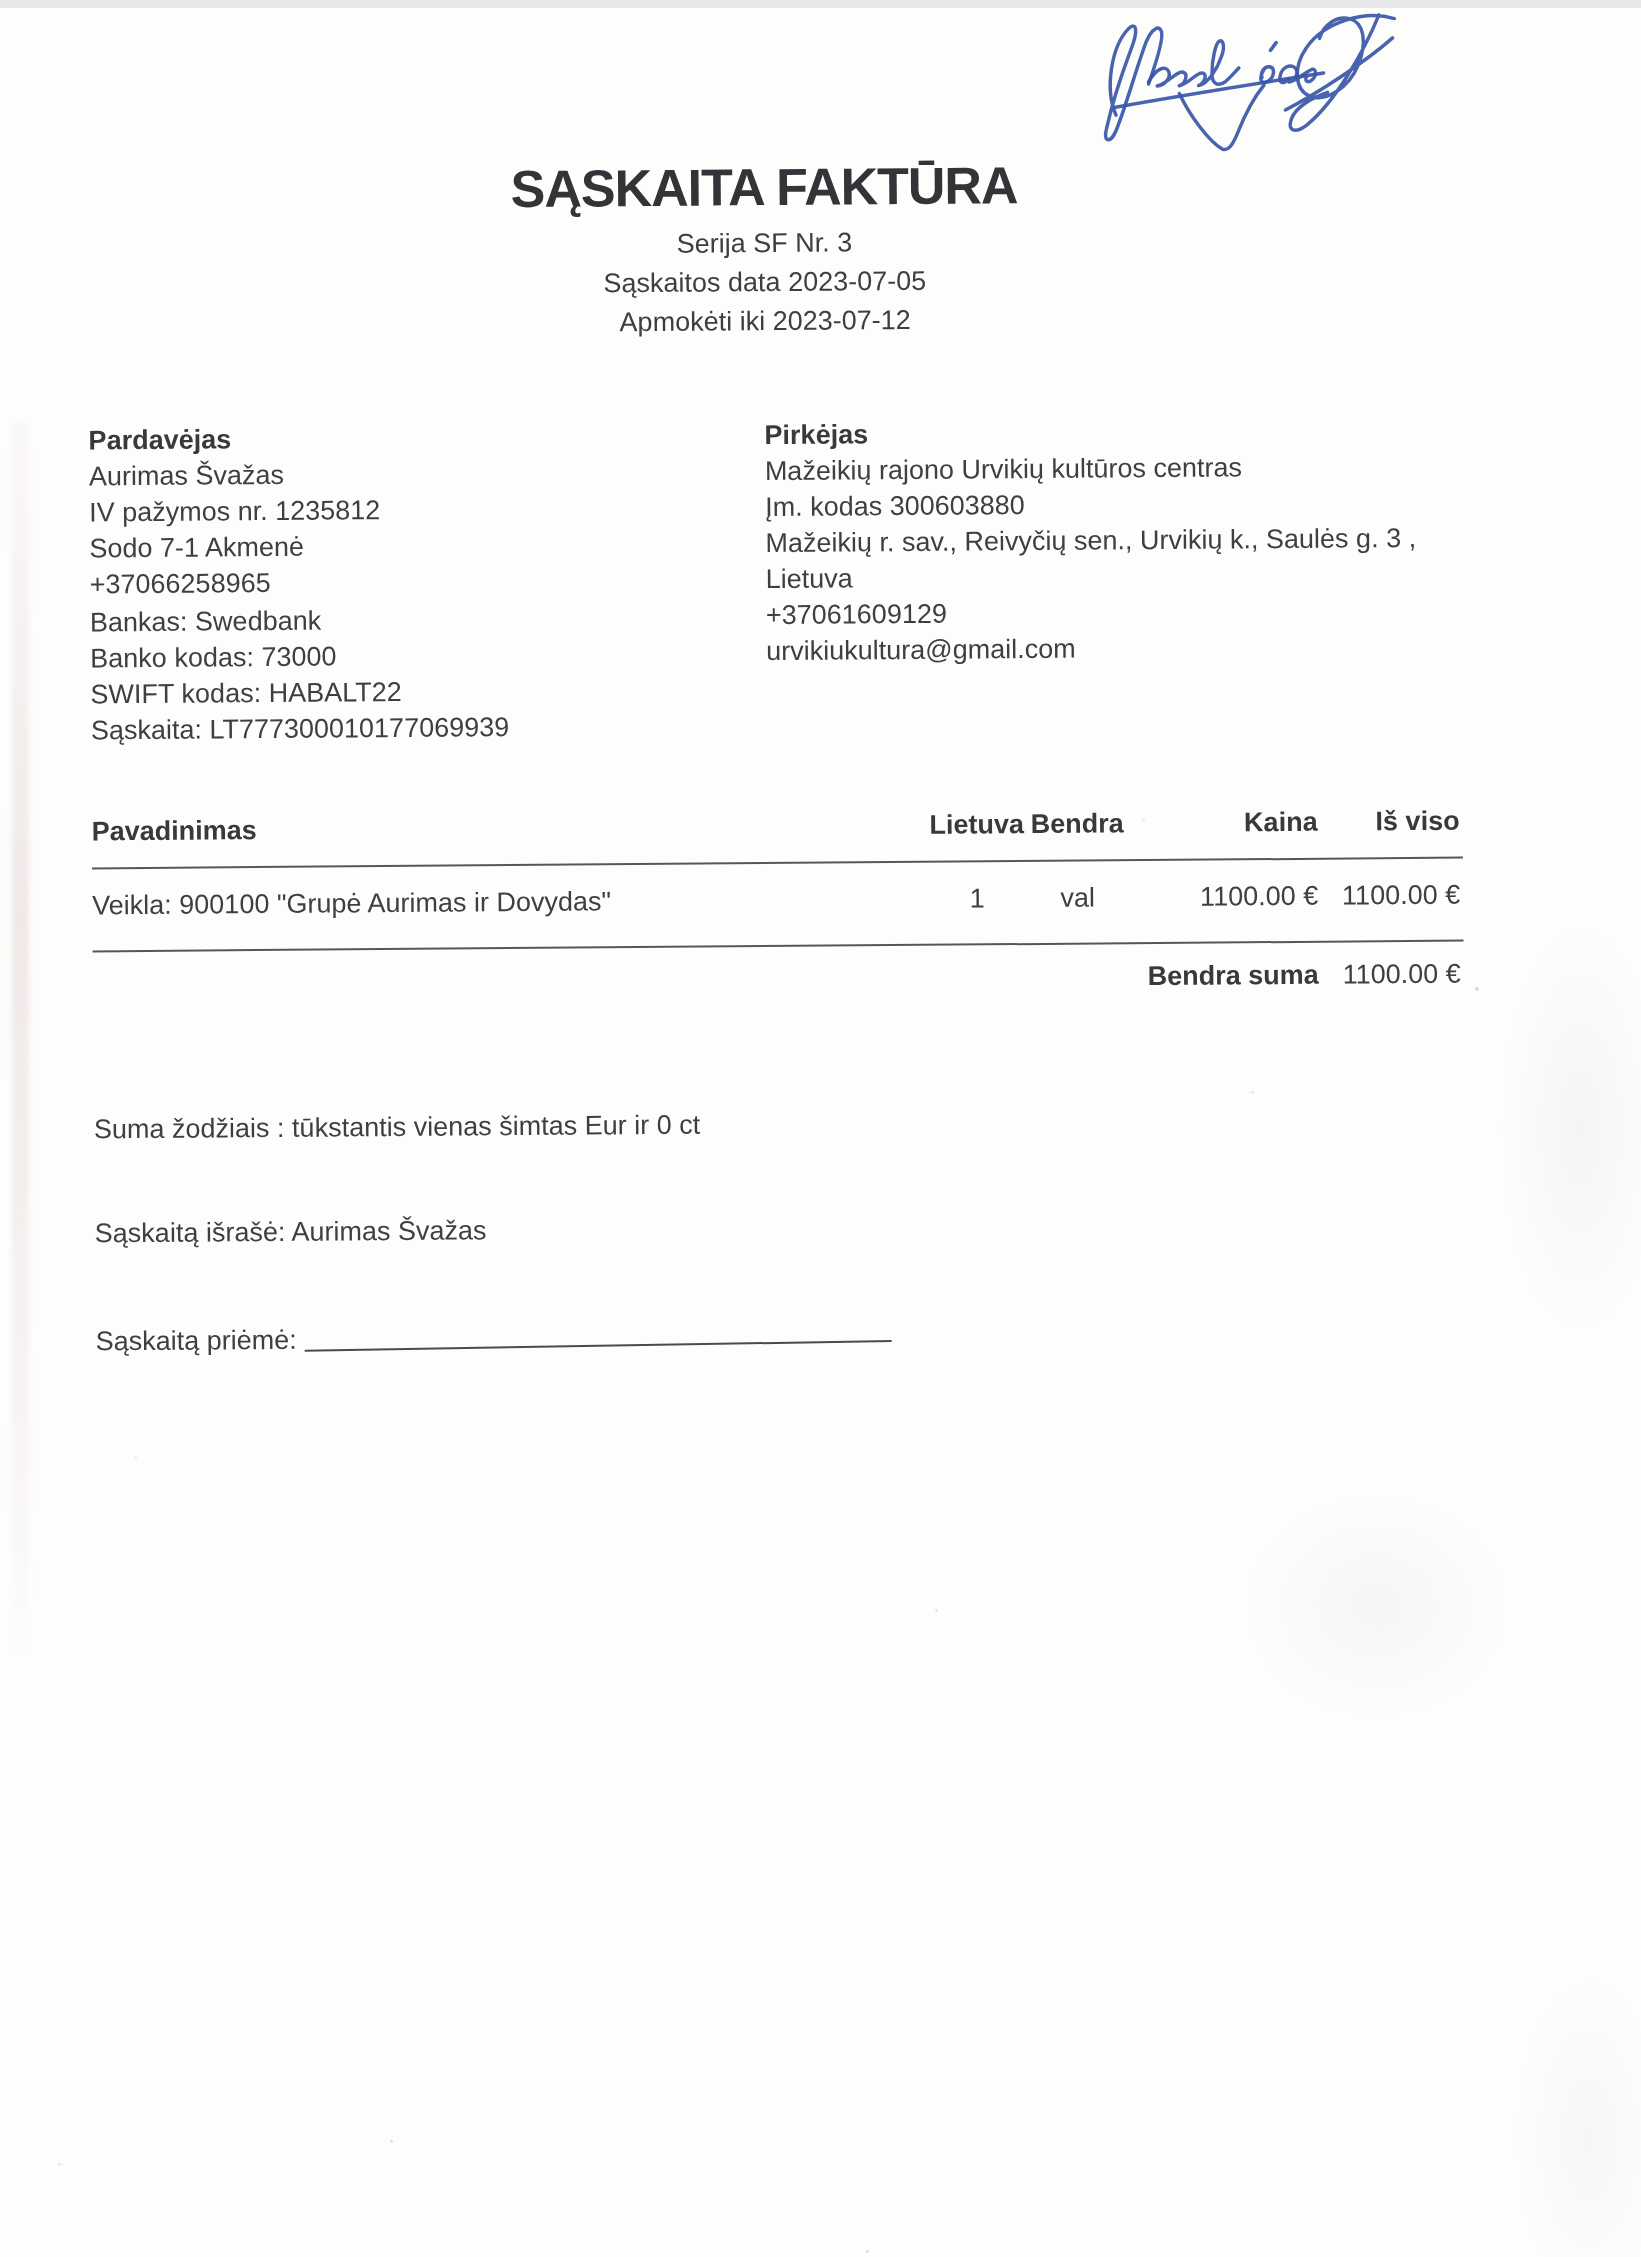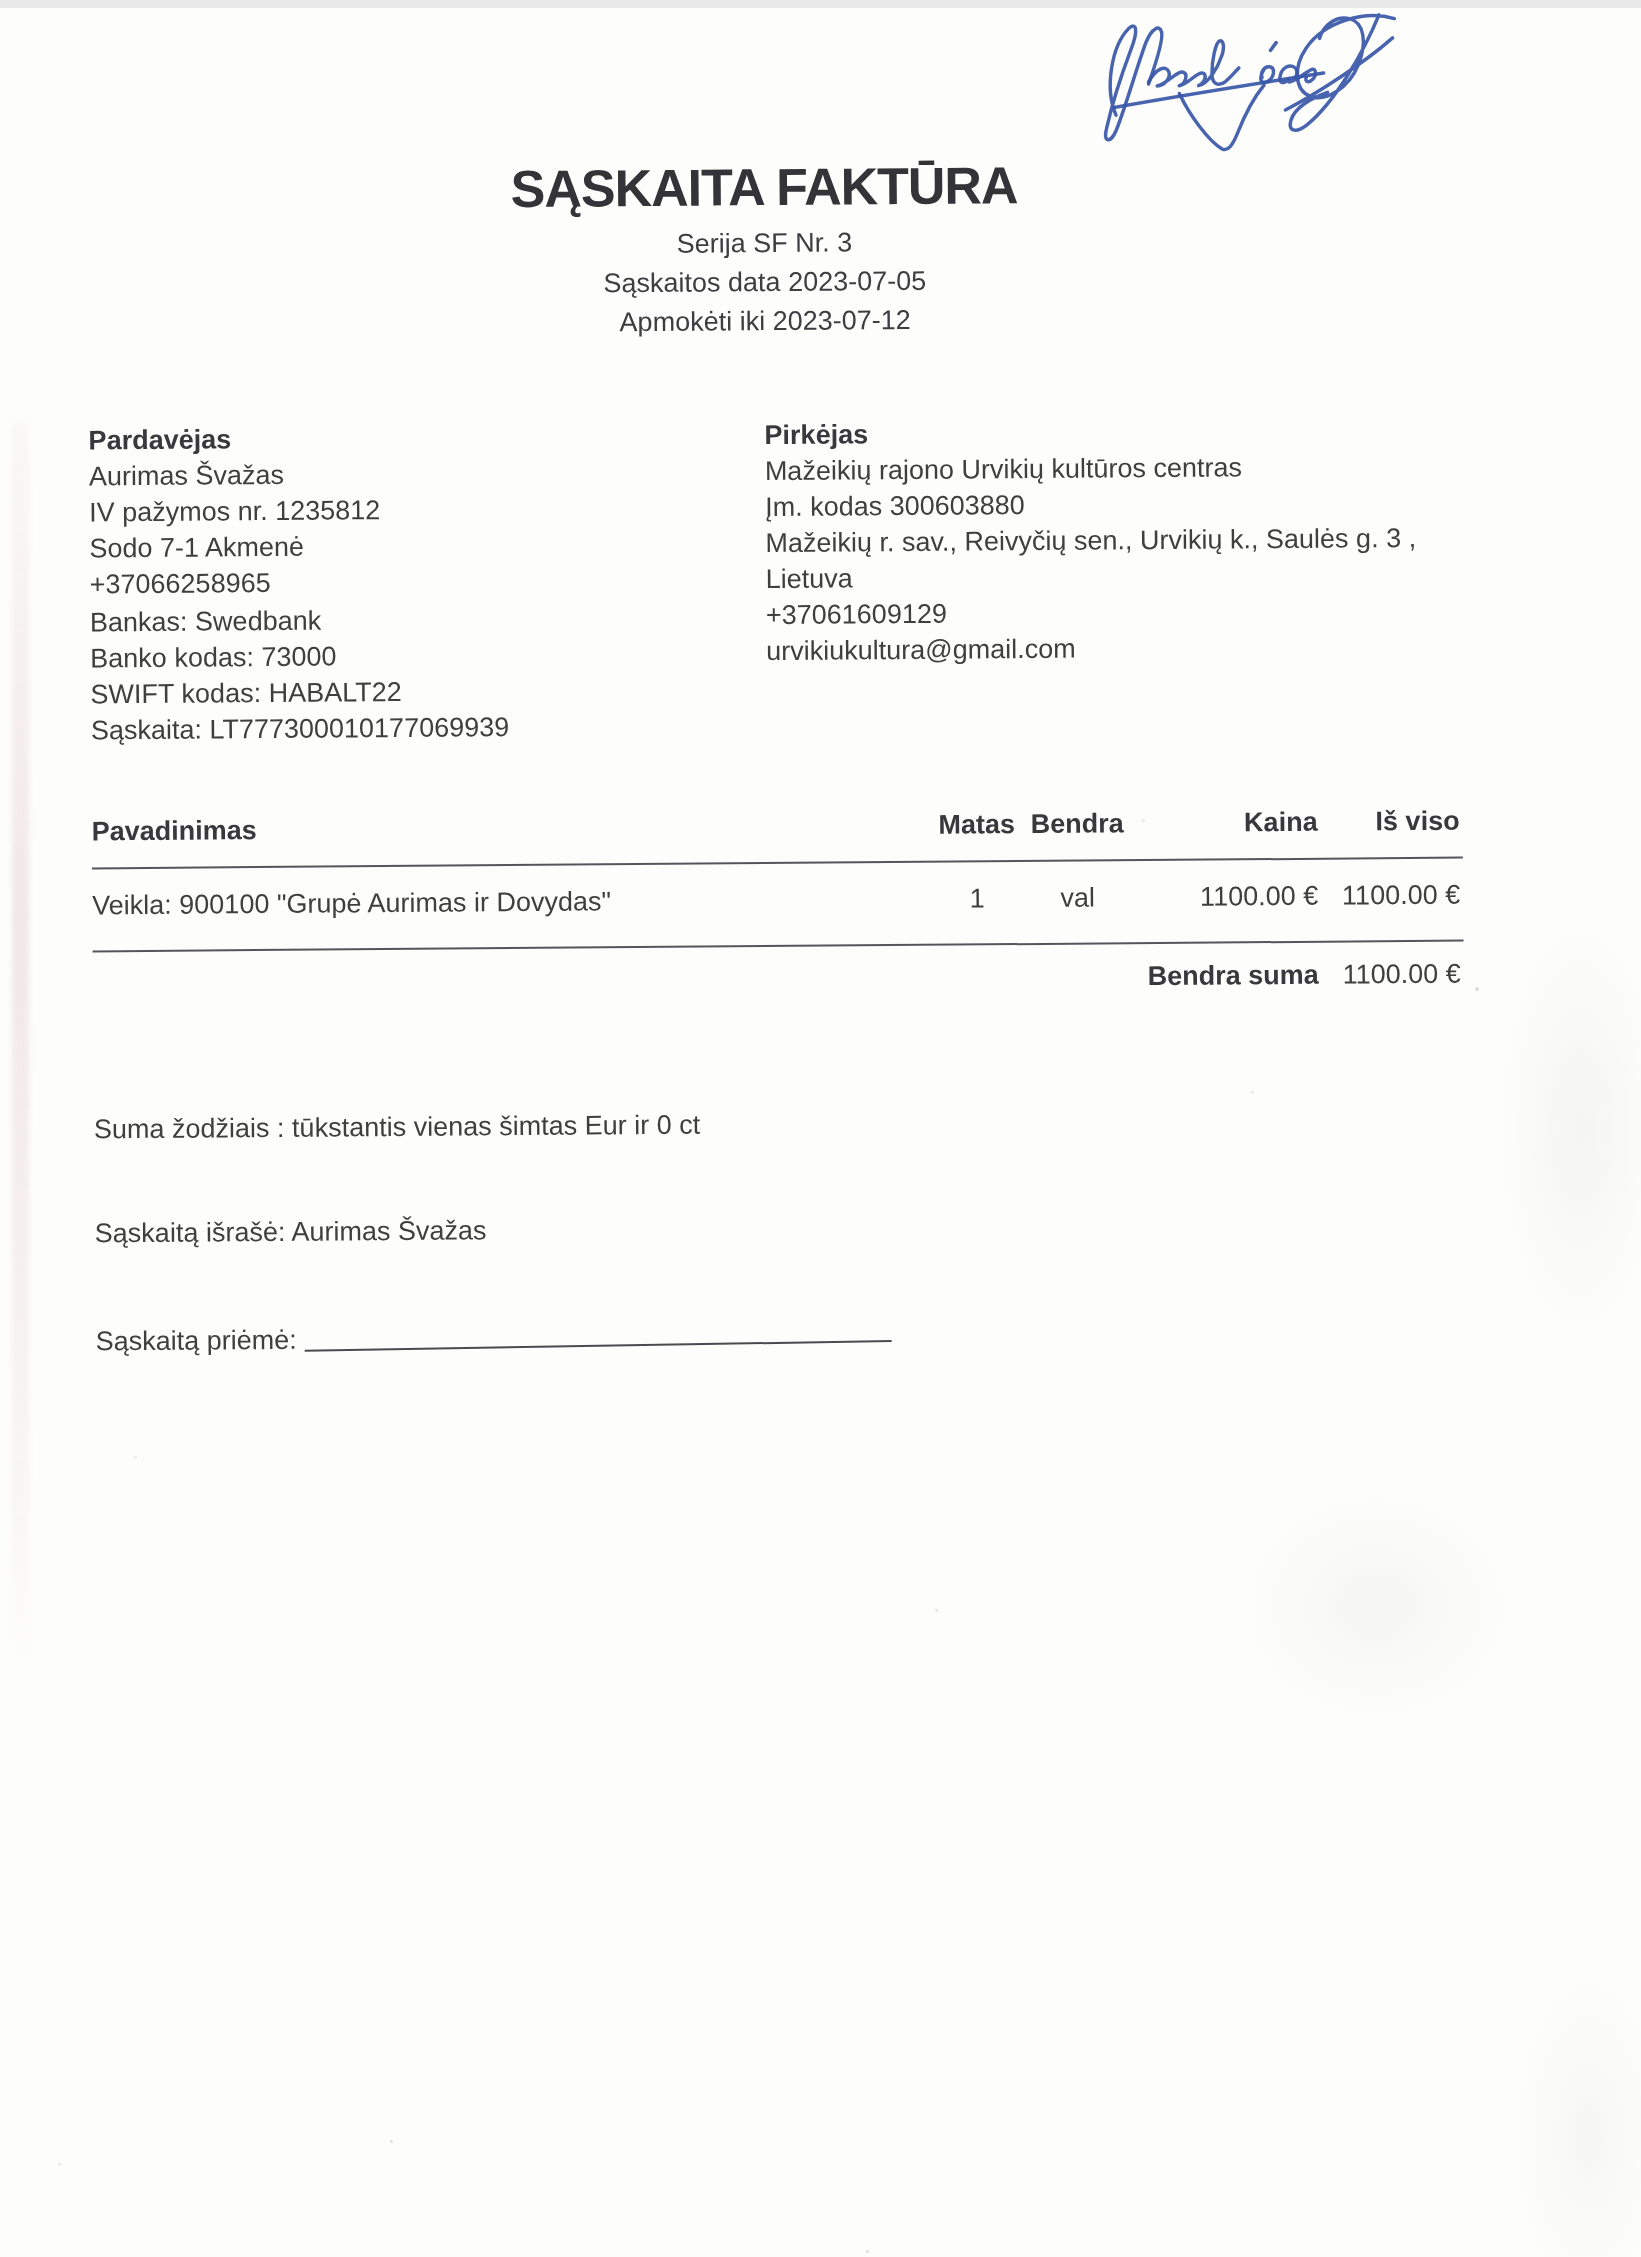--- a/index.html
+++ b/index.html
@@ -100,21 +100,21 @@
     <div class="abs blk buyer">
       <div class="bold">Pirkėjas</div>
       <div>Mažeikių rajono Urvikių kultūros centras</div>
       <div>Įm. kodas 300603880</div>
       <div>Mažeikių r. sav., Reivyčių sen., Urvikių k., Saulės g. 3 , Lietuva</div>
       <div>+37061609129</div>
       <div>urvikiukultura@gmail.com</div>
     </div>
 
     <div class="abs th hrow c-name">Pavadinimas</div>
-    <div class="abs th hrow c-qty">Matas</div>
+    <div class="abs th hrow c-qty">Lietuva</div>
     <div class="abs th hrow c-unit">Bendra</div>
     <div class="abs th hrow c-price">Kaina</div>
     <div class="abs th hrow c-total">Iš viso</div>
 
     <div class="abs rule rule-head"></div>
 
     <div class="abs td drow c-name">Veikla: 900100 "Grupė Aurimas ir Dovydas"</div>
     <div class="abs td drow c-qty">1</div>
     <div class="abs td drow c-unit">val</div>
     <div class="abs td drow c-price">1100.00 €</div>

